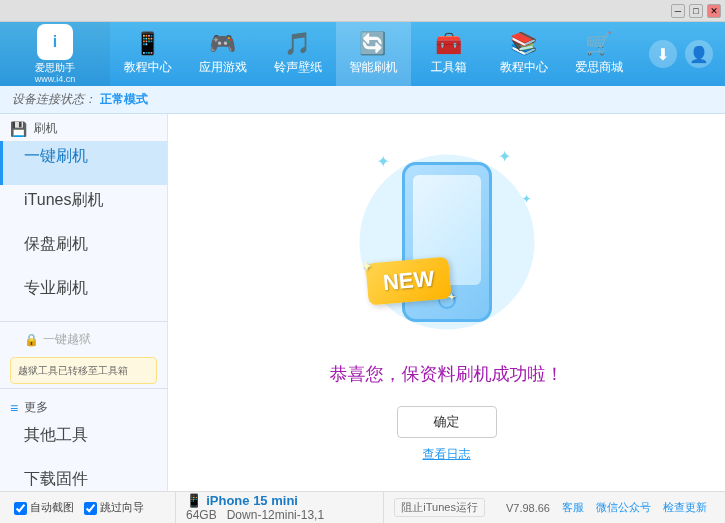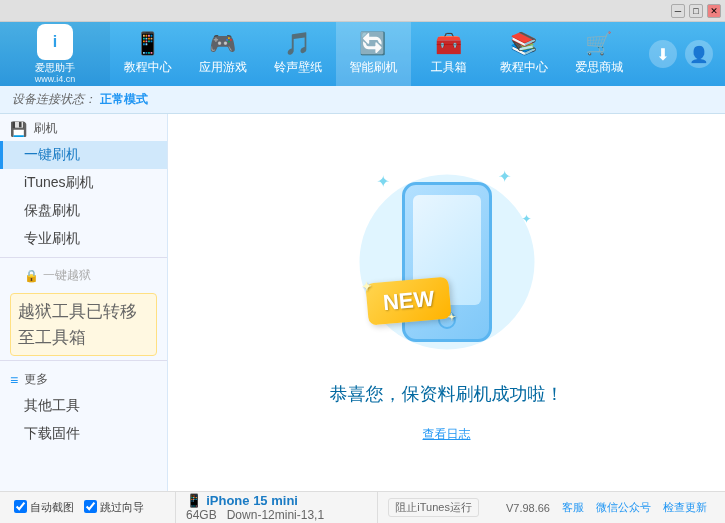--- a/index.html
+++ b/index.html
@@ -124,22 +124,22 @@
       font-size: 12px;
       color: #555;
       cursor: pointer;
     }
     .sidebar-section-header .sidebar-icon {
       margin-right: 6px;
       color: #2196f3;
       font-size: 14px;
     }
     .sidebar-item {
-      padding: 5px 8px 5px 24px;
-      font-size: 14px;
+      padding: 5px 8px 18px 24px;
+      font-size: 16px;
       color: #444;
       cursor: pointer;
     }
     .sidebar-item.active {
       background: #d0e8fb;
       color: #1a7bc4;
       border-left: 3px solid #2196f3;
       padding-left: 21px;
     }
     .sidebar-divider {
@@ -152,21 +152,21 @@
       font-size: 12px;
       color: #aaa;
       display: flex; align-items: center; gap: 4px;
     }
     .sidebar-info-box {
       margin: 4px 10px;
       background: #fff8e1;
       border: 1px solid #ffe082;
       border-radius: 4px;
       padding: 5px 7px;
-      font-size: 17px;
+      font-size: 10px;
       color: #666;
       line-height: 1.5;
     }
 
     
     .content {
       flex: 1;
       display: flex;
       flex-direction: column;
       align-items: center;
@@ -242,21 +242,21 @@
       position: absolute;
       color: #7dd8f0;
       font-size: 16px;
     }
     .sparkle-1 { top: 10px; left: 20px; }
     .sparkle-2 { top: 5px; right: 25px; }
     .sparkle-3 { top: 50px; right: 5px; }
 
     .success-text {
       font-size: 18px;
-      color: #0369a1;
+      color: #a21caf;
       margin-bottom: 20px;
       font-weight: 500;
     }
     .confirm-btn {
       width: 100px;
       height: 32px;
       background: #fff;
       border: 1px solid #ccc;
       border-radius: 4px;
       font-size: 13px;
@@ -276,42 +276,42 @@
       height: 32px;
       background: #f5f5f5;
       border-top: 1px solid #ddd;
       display: flex;
       align-items: center;
       padding: 0 8px;
       gap: 0;
     }
     .checkbox-item {
       display: flex;
-      align-items: flex-start;
+      align-items: flex-end;
       gap: 3px;
       font-size: 11px;
       color: #444;
       cursor: pointer;
       margin-right: 6px;
     }
     .checkbox-item input { cursor: pointer; }
     .device-name {
       font-size: 13px;
       color: #1a7bc4;
       font-weight: bold;
       display: flex; align-items: center; gap: 4px;
     }
     .device-details {
       font-size: 12px;
       color: #666;
     }
     .bottom-itunes {
       font-size: 11px;
       color: #666;
-      margin-right: 15px;
+      margin-right: 9px;
       border: 1px solid #ddd;
       border-radius: 3px;
       padding: 1px 6px;
       cursor: pointer;
     }
     .bottom-version { color: #666; font-size: 11px; }
     .bottom-link { color: #2196f3; font-size: 11px; cursor: pointer; }
 
     
     .sidebar::-webkit-scrollbar { width: 4px; }
@@ -473,20 +473,21 @@
       <div class="phone-body" style="z-index:1;">
         <div class="phone-screen"></div>
         <div class="phone-home"></div>
       </div>
 
       <div class="new-badge" style="z-index:2;">NEW</div>
     </div>
 
     <div class="success-text">恭喜您，保资料刷机成功啦！</div>
 
+    <button class="confirm-btn">确定</button>
     <span class="secondary-link">查看日志</span>
   </div>
 </div>
 
 <div class="bottom-bar">
   <div class="bottom-bar-inner">
 
     <div class="bottom-section-left">
       <label class="checkbox-item">
         <input type="checkbox" checked="" style="">

